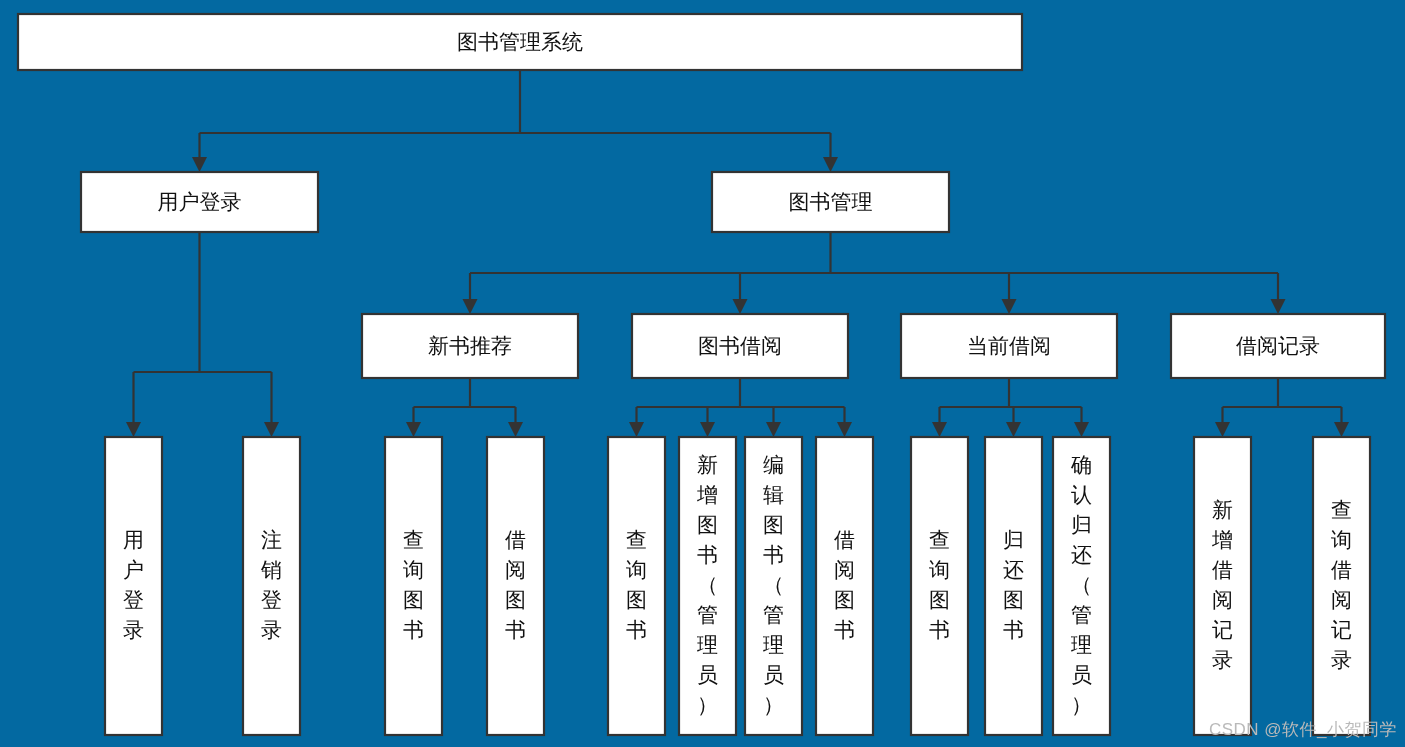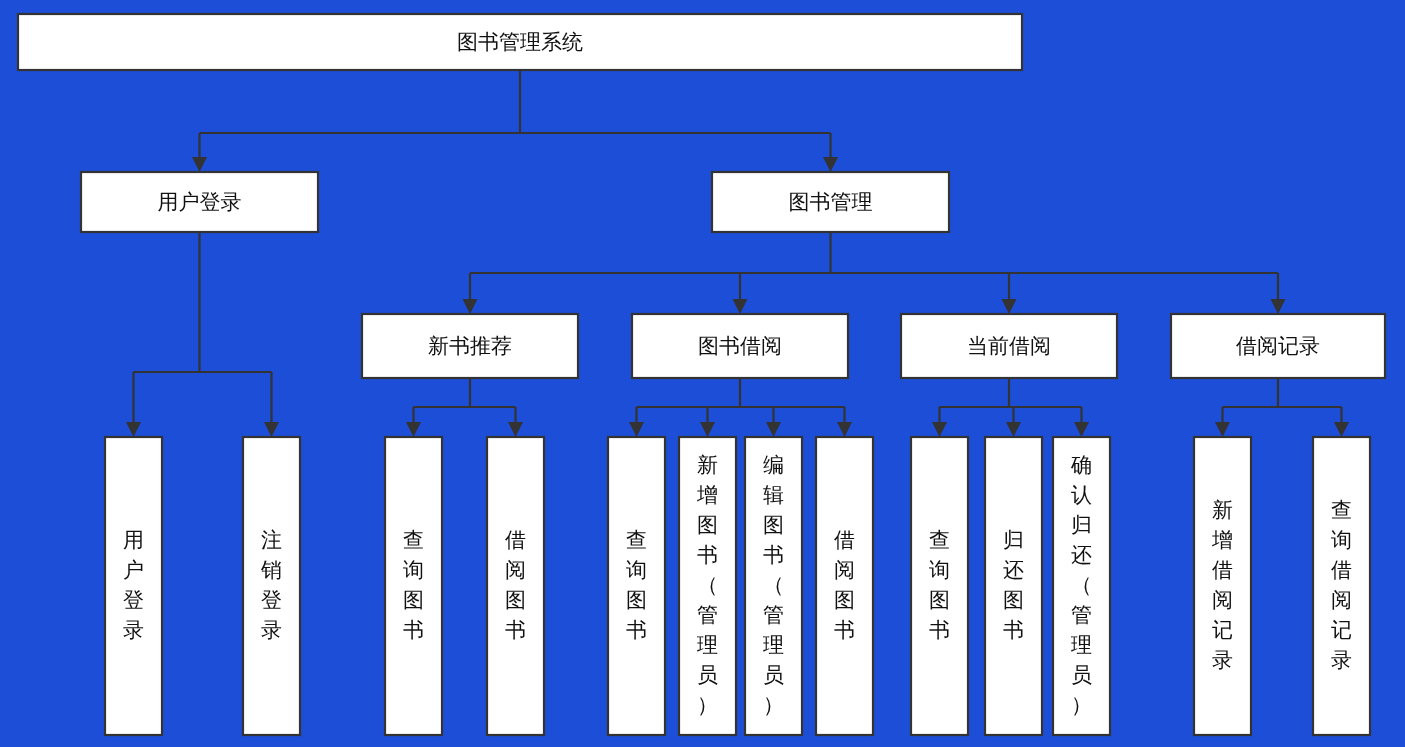--- a/index.html
+++ b/index.html
@@ -8,21 +8,21 @@
     padding: 0;
     background: #ffffff;
   }
   body {
     font-family: "Liberation Sans", "DejaVu Sans", sans-serif;
   }
   #diagram-root {
     position: relative;
     width: 1405px;
     height: 747px;
-    background: #1d4ed8;
+    background: #0369a1;
     overflow: hidden;
   }
   svg#flow {
     position: absolute;
     left: 0;
     top: 0;
     width: 1405px;
     height: 747px;
     display: block;
   }
@@ -212,13 +212,14 @@
       </g>
       <g>
         <rect x="1194" y="437" width="57" height="298" class="node-rect"></rect>
         <text x="1222.5" y="517" class="node-label-v"><tspan x="1222.5" dy="0">新</tspan><tspan x="1222.5" dy="30">增</tspan><tspan x="1222.5" dy="30">借</tspan><tspan x="1222.5" dy="30">阅</tspan><tspan x="1222.5" dy="30">记</tspan><tspan x="1222.5" dy="30">录</tspan></text>
       </g>
       <g>
         <rect x="1313" y="437" width="57" height="298" class="node-rect"></rect>
         <text x="1341.5" y="517" class="node-label-v"><tspan x="1341.5" dy="0">查</tspan><tspan x="1341.5" dy="30">询</tspan><tspan x="1341.5" dy="30">借</tspan><tspan x="1341.5" dy="30">阅</tspan><tspan x="1341.5" dy="30">记</tspan><tspan x="1341.5" dy="30">录</tspan></text>
       </g>
     </svg>
+  <div class="watermark">CSDN @软件_小贺同学</div>
 </div>
 
 </body></html>

